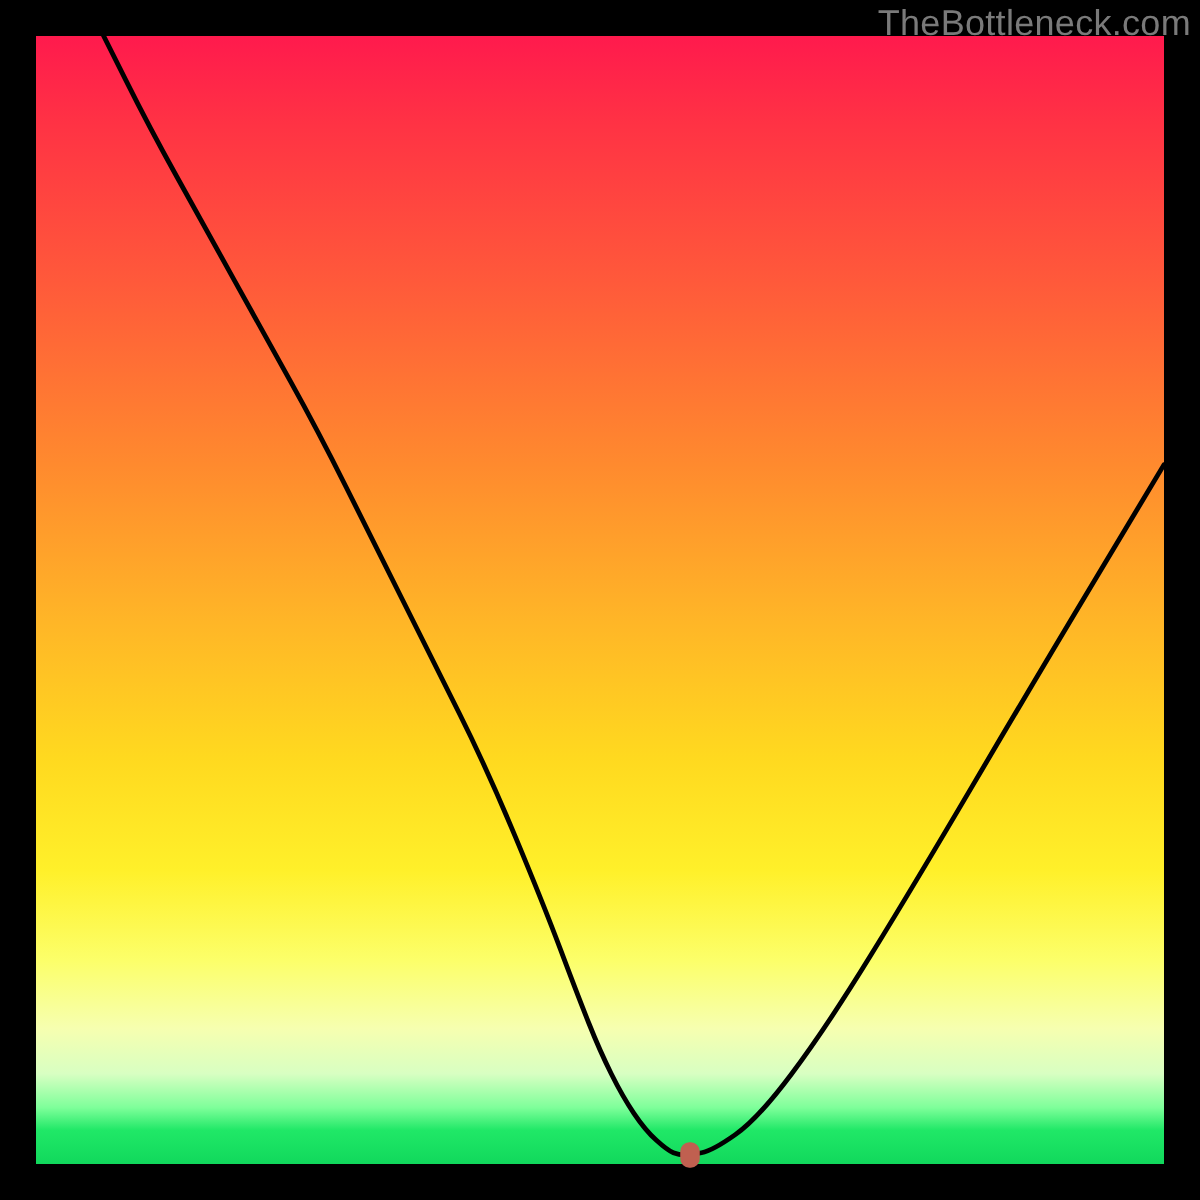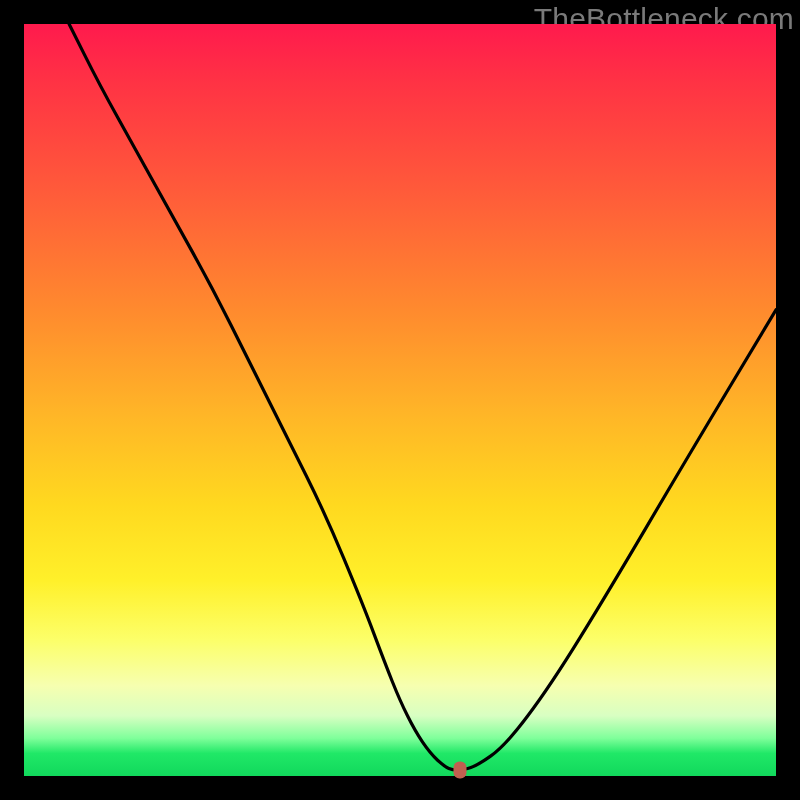--- a/index.html
+++ b/index.html
@@ -56,21 +56,21 @@
     height: 17px;
     border-radius: 6px;
     background: #c06050;
     transform: translate(-50%, -50%);
   }
   .watermark {
     position: absolute;
     top: 2px;
     right: 6px;
     color: #7a7a7a;
-    font-size: 30px;
+    font-size: 24px;
     letter-spacing: 0.2px;
     font-weight: 500;
     user-select: none;
   }
 </style>
 </head>
 <body>
 
 <div class="watermark">TheBottleneck.com</div>
 

